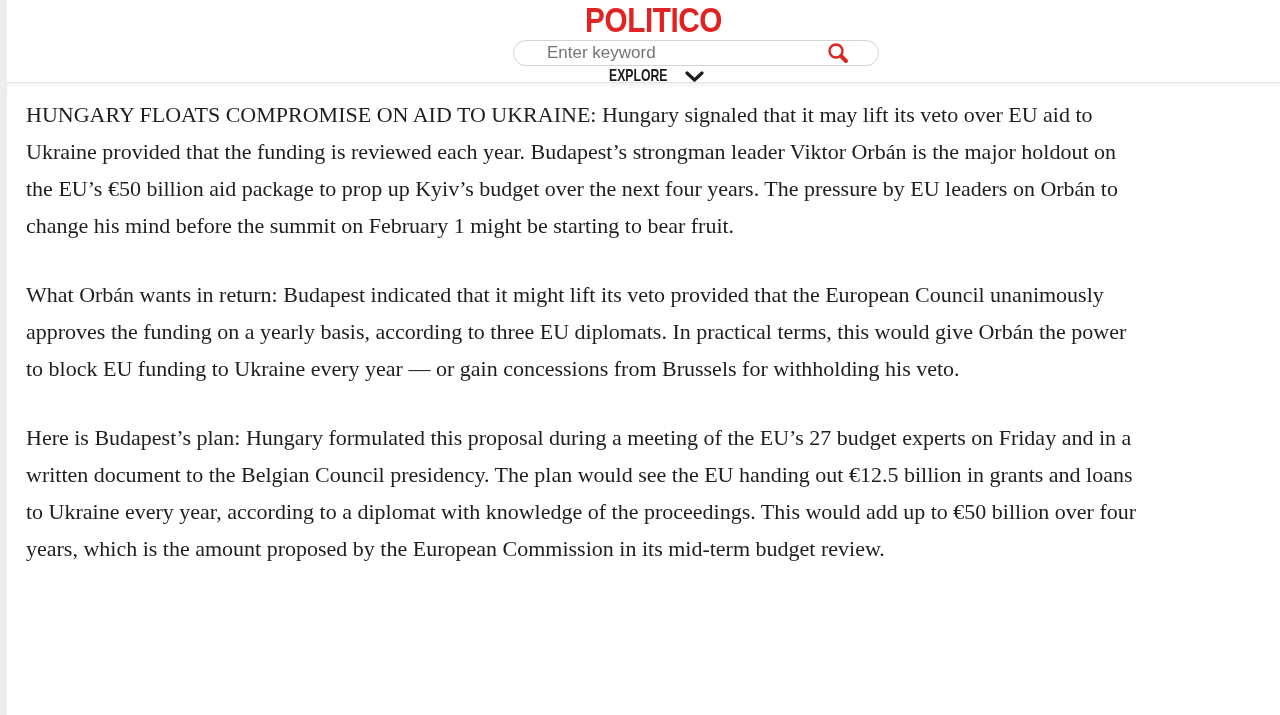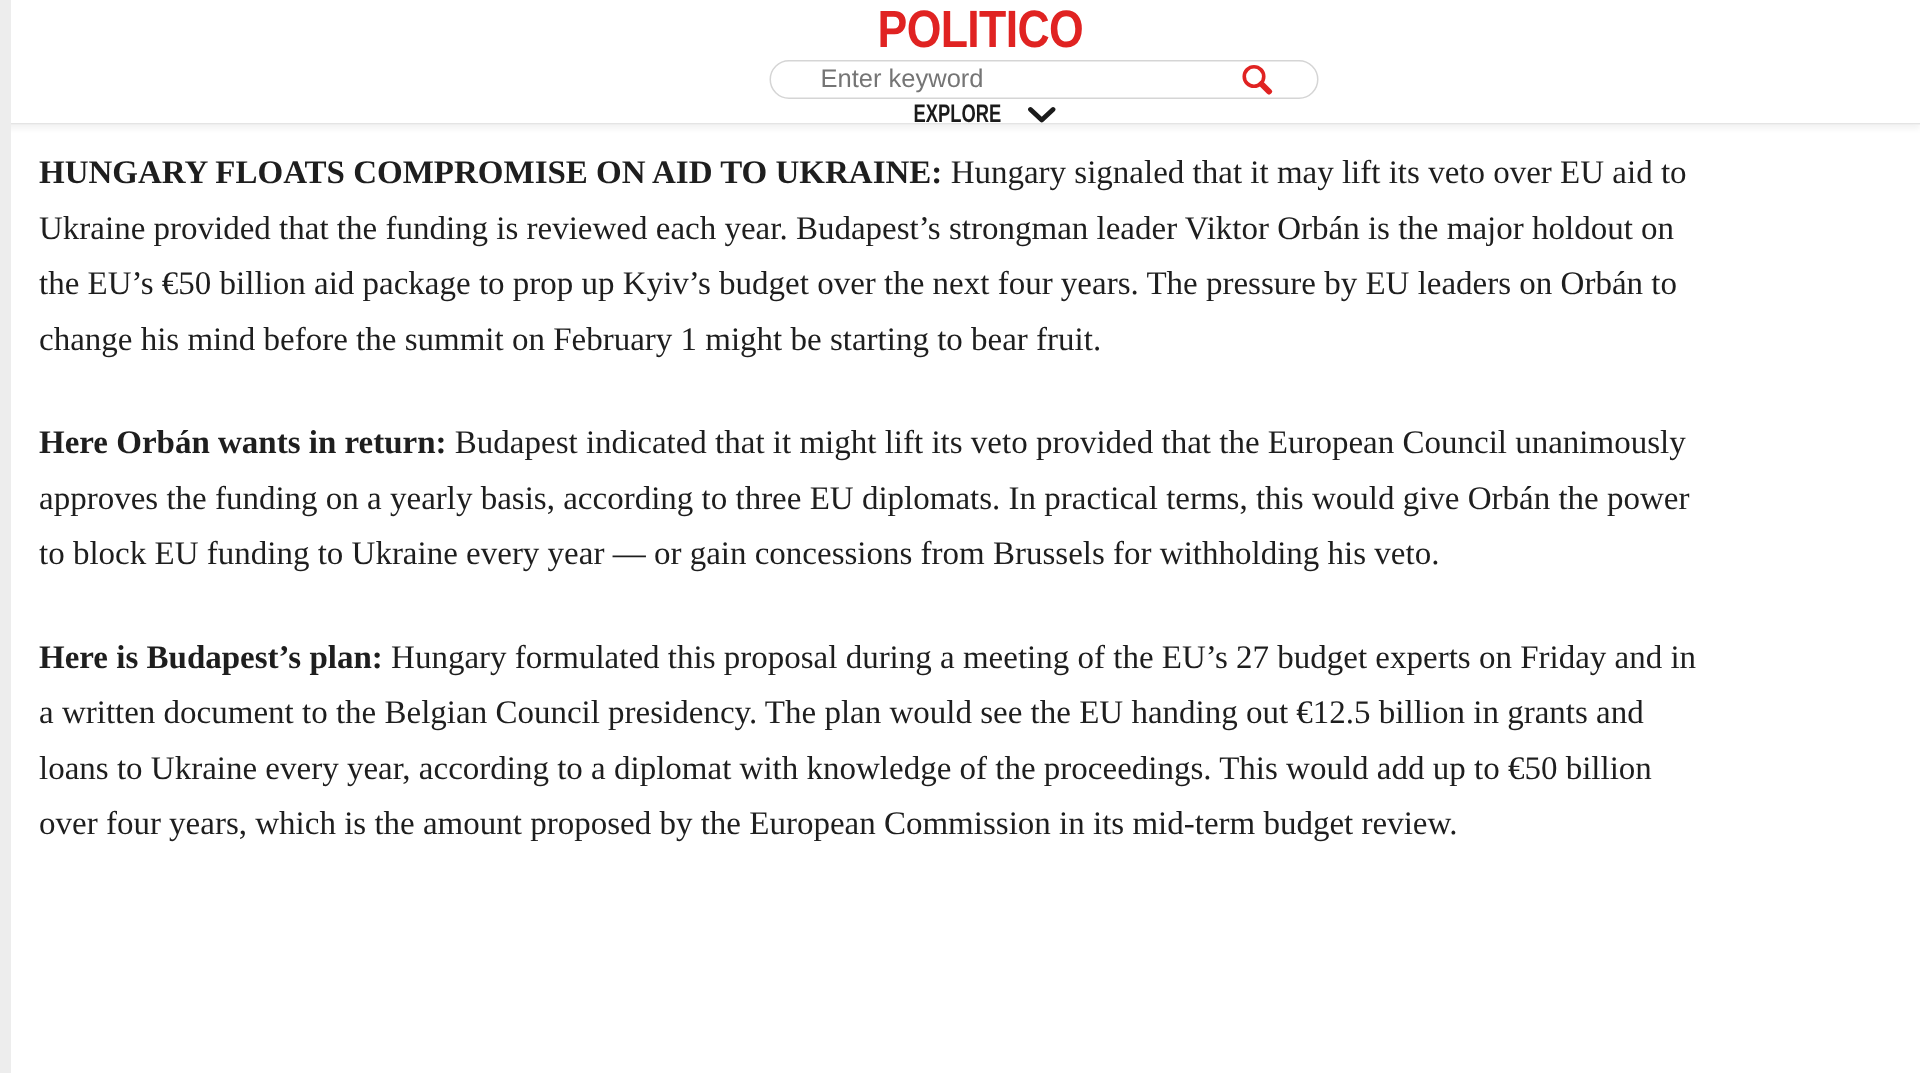--- a/index.html
+++ b/index.html
@@ -79,21 +79,21 @@
   .pro-pill .brand{color:var(--brand-red);}
   .pro-pill .suffix{color:var(--pill-pro);}
 
   
   .article{
     margin-left:26px;width:1113px;padding-top:13px;
     font-family:"Liberation Serif",serif;
     font-size:22px;line-height:37px;color:var(--text);
   }
   .article p{margin-bottom:32px;}
-  .article b{font-weight:bold;}
+  .article b{font-weight:normal;}
 </style>
 </head>
 <body>
 
 <div class="edge-strip"></div>
 
 <header class="site-header">
   <a class="logo" href="#">POLITICO</a>
 
   <div class="search-box">
@@ -115,15 +115,15 @@
         <polyline points="2,2 9.5,9 17,2" stroke="currentColor" stroke-width="3.2" stroke-linecap="round" stroke-linejoin="round"></polyline>
       </svg>
     </span>
   </div>
 
 
 </header>
 
 <main class="article">
   <p><b>HUNGARY FLOATS COMPROMISE ON AID TO UKRAINE:</b><span> Hungary signaled that it may lift its veto over EU aid to Ukraine provided that the funding is reviewed each year. Budapest’s strongman leader Viktor Orbán is the major holdout on the EU’s €50 billion aid package to prop up Kyiv’s budget over the next four years. The pressure by EU leaders on Orbán to change his mind before the summit on February 1 might be starting to bear fruit.</span></p>
-  <p><b>Here Orbán wants in return:</b><span> Budapest indicated that it might lift its veto provided that the European Council unanimously approves the funding on a yearly basis, according to three EU diplomats. In practical terms, this would give Orbán the power to block EU funding to Ukraine every year — or gain concessions from Brussels for withholding his veto.</span></p>
+  <p><b>What Orbán wants in return:</b><span> Budapest indicated that it might lift its veto provided that the European Council unanimously approves the funding on a yearly basis, according to three EU diplomats. In practical terms, this would give Orbán the power to block EU funding to Ukraine every year — or gain concessions from Brussels for withholding his veto.</span></p>
   <p><b>Here is Budapest’s plan:</b><span> Hungary formulated this proposal during a meeting of the EU’s 27 budget experts on Friday and in a written document to the Belgian Council presidency. The plan would see the EU handing out €12.5 billion in grants and loans to Ukraine every year, according to a diplomat with knowledge of the proceedings. This would add up to €50 billion over four years, which is the amount proposed by the European Commission in its mid-term budget review.</span></p>
 </main>
 
 </body></html>

